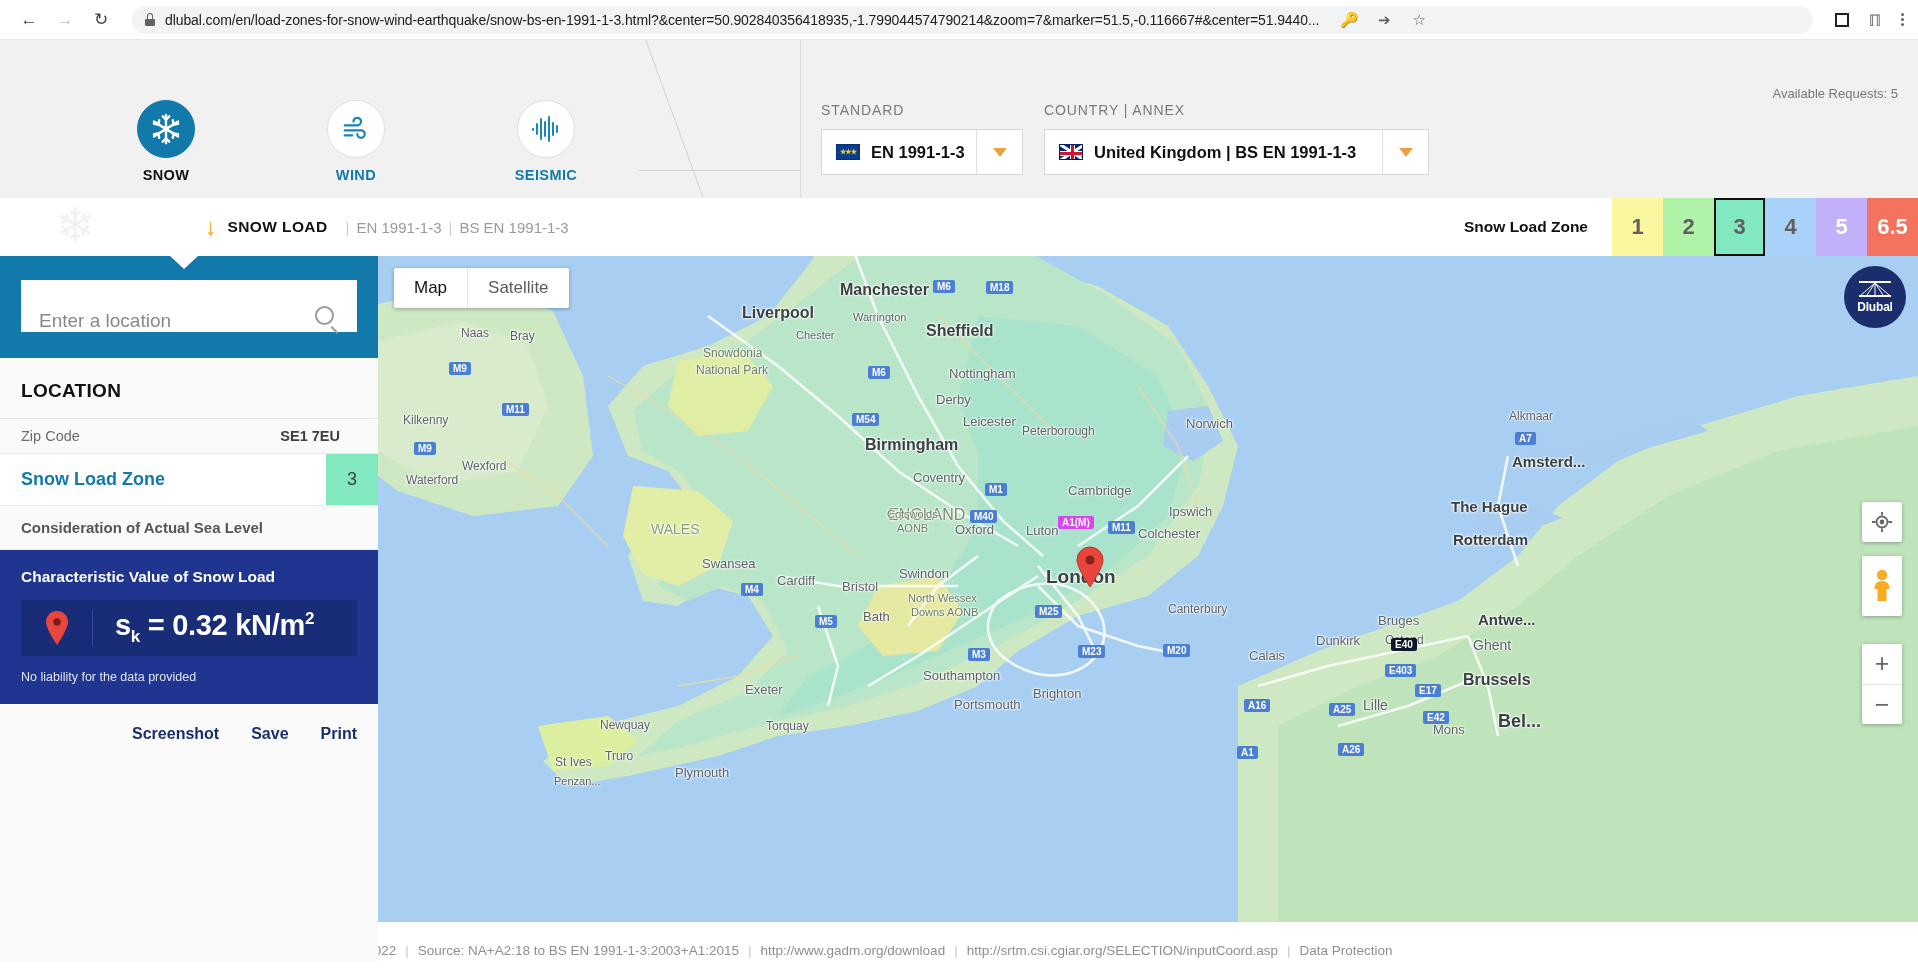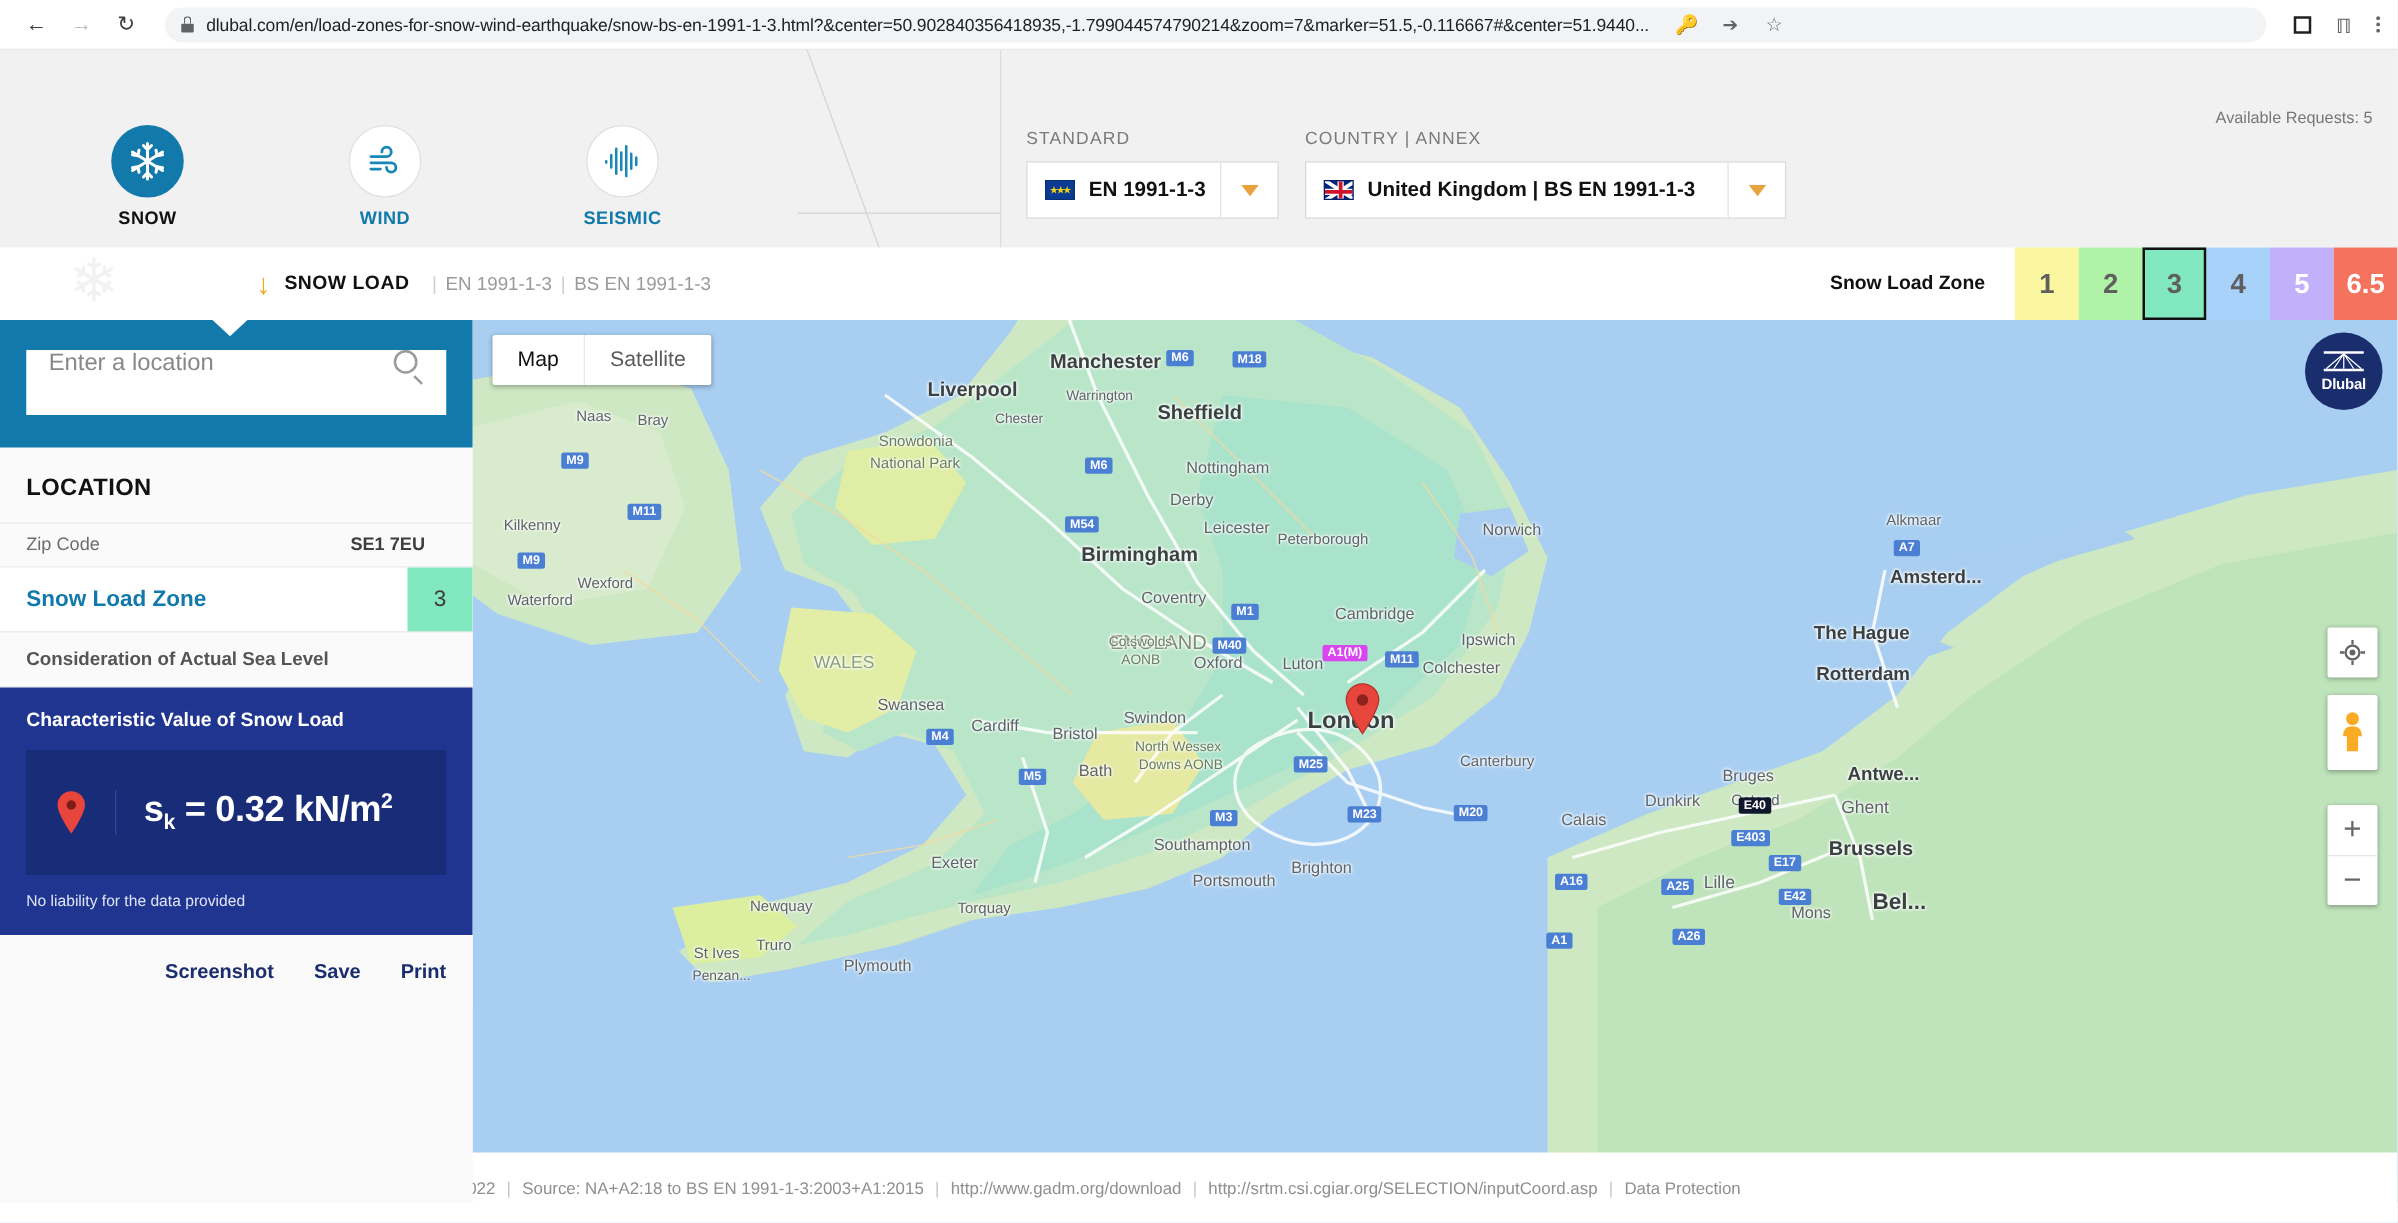--- a/index.html
+++ b/index.html
@@ -57,21 +57,21 @@
   .app { position: relative; width: 1918px; height: 938px; background: #f1f1f1; }
 
   
   .top-header {
     position: absolute; top: 0; left: 0; width: 1918px; height: 158px;
     background: #f1f1f1;
   }
   .hdr-left {
     position: absolute; left: 0; top: 0; width: 700px; height: 158px;
     background: #f1f1f1;
-    display: flex; align-items: flex-start; padding-top: 60px; padding-left: 68px;
+    display: flex; align-items: flex-start; padding-top: 60px; padding-left: 116px;
     gap: 90px;
   }
   .loadcat { width: 100px; display: flex; flex-direction: column; align-items: center; gap: 9px; cursor: pointer;}
   .loadcat .circ {
     width: 58px; height: 58px; border-radius: 50%;
     background: #fff; border: 1px solid #e0e0e0;
     display: flex; align-items: center; justify-content: center;
     color: #1887b8;
   }
   .loadcat.active .circ { background: #1279ab; border-color: #1279ab; color: #fff; }
@@ -223,21 +223,21 @@
   .sb-search {
     background: #1279ab; padding: 24px 21px 26px 21px; position: relative;
   }
   .sb-search:before {
     content:''; position:absolute; top:0; left: 170px;
     width: 0; height: 0;
     border-left: 14px solid transparent; border-right: 14px solid transparent;
     border-top: 13px solid #fff;
   }
   .search-box {
-    height: 52px; background: #fff; display: flex; align-items: flex-start;
+    height: 52px; background: #fff; display: flex; align-items: flex-end;
     padding: 0 16px 0 18px;
   }
   .search-box input {
     flex: 1; border: none; outline: none;
     font-size: 19px; color: #444;
     font-family: "Liberation Sans", sans-serif;
   }
   .search-box input::placeholder { color: #888; }
   .search-ico { width: 26px; height: 26px; position: relative; flex: none;}
   .search-ico .ring { position:absolute; top:0; left:0; width: 19px; height: 19px; border: 2px solid #9a9a9a; border-radius: 50%;}
@@ -263,21 +263,21 @@
     font-size: 18px; color: #3e3e3e;
   }
   .sealevel {
     border-top: 1px solid #e9e9e9; border-bottom: 1px solid #e9e9e9;
     padding: 13px 21px; font-size: 15px; color: #555; font-weight: 600;
     background: #fafafa;
   }
   .sb-result { background: #1f3590; padding: 18px 21px 20px 21px; }
   .sb-result .ttl { color: #fff; font-size: 15.5px; font-weight: 700; margin-bottom: 14px;}
   .result-box {
-    background: #182c78; height: 100px; display: flex; align-items: center;
+    background: #182c78; height: 56px; display: flex; align-items: center;
   }
   .result-box .pin-wrap { width: 72px; display: flex; align-items: center; justify-content: center; border-right: 1px solid #32459a;}
   .result-box .formula {
     flex: 1; padding-left: 22px;
     color: #fff; font-size: 29px; font-weight: 700; letter-spacing: -.3px;
   }
   .result-box .formula sub { font-size: 17px; }
   .result-box .formula sup { font-size: 17px; }
   .sb-result .note { color: #dfe4f4; font-size: 12.5px; margin-top: 14px; }
   .sb-actions {

